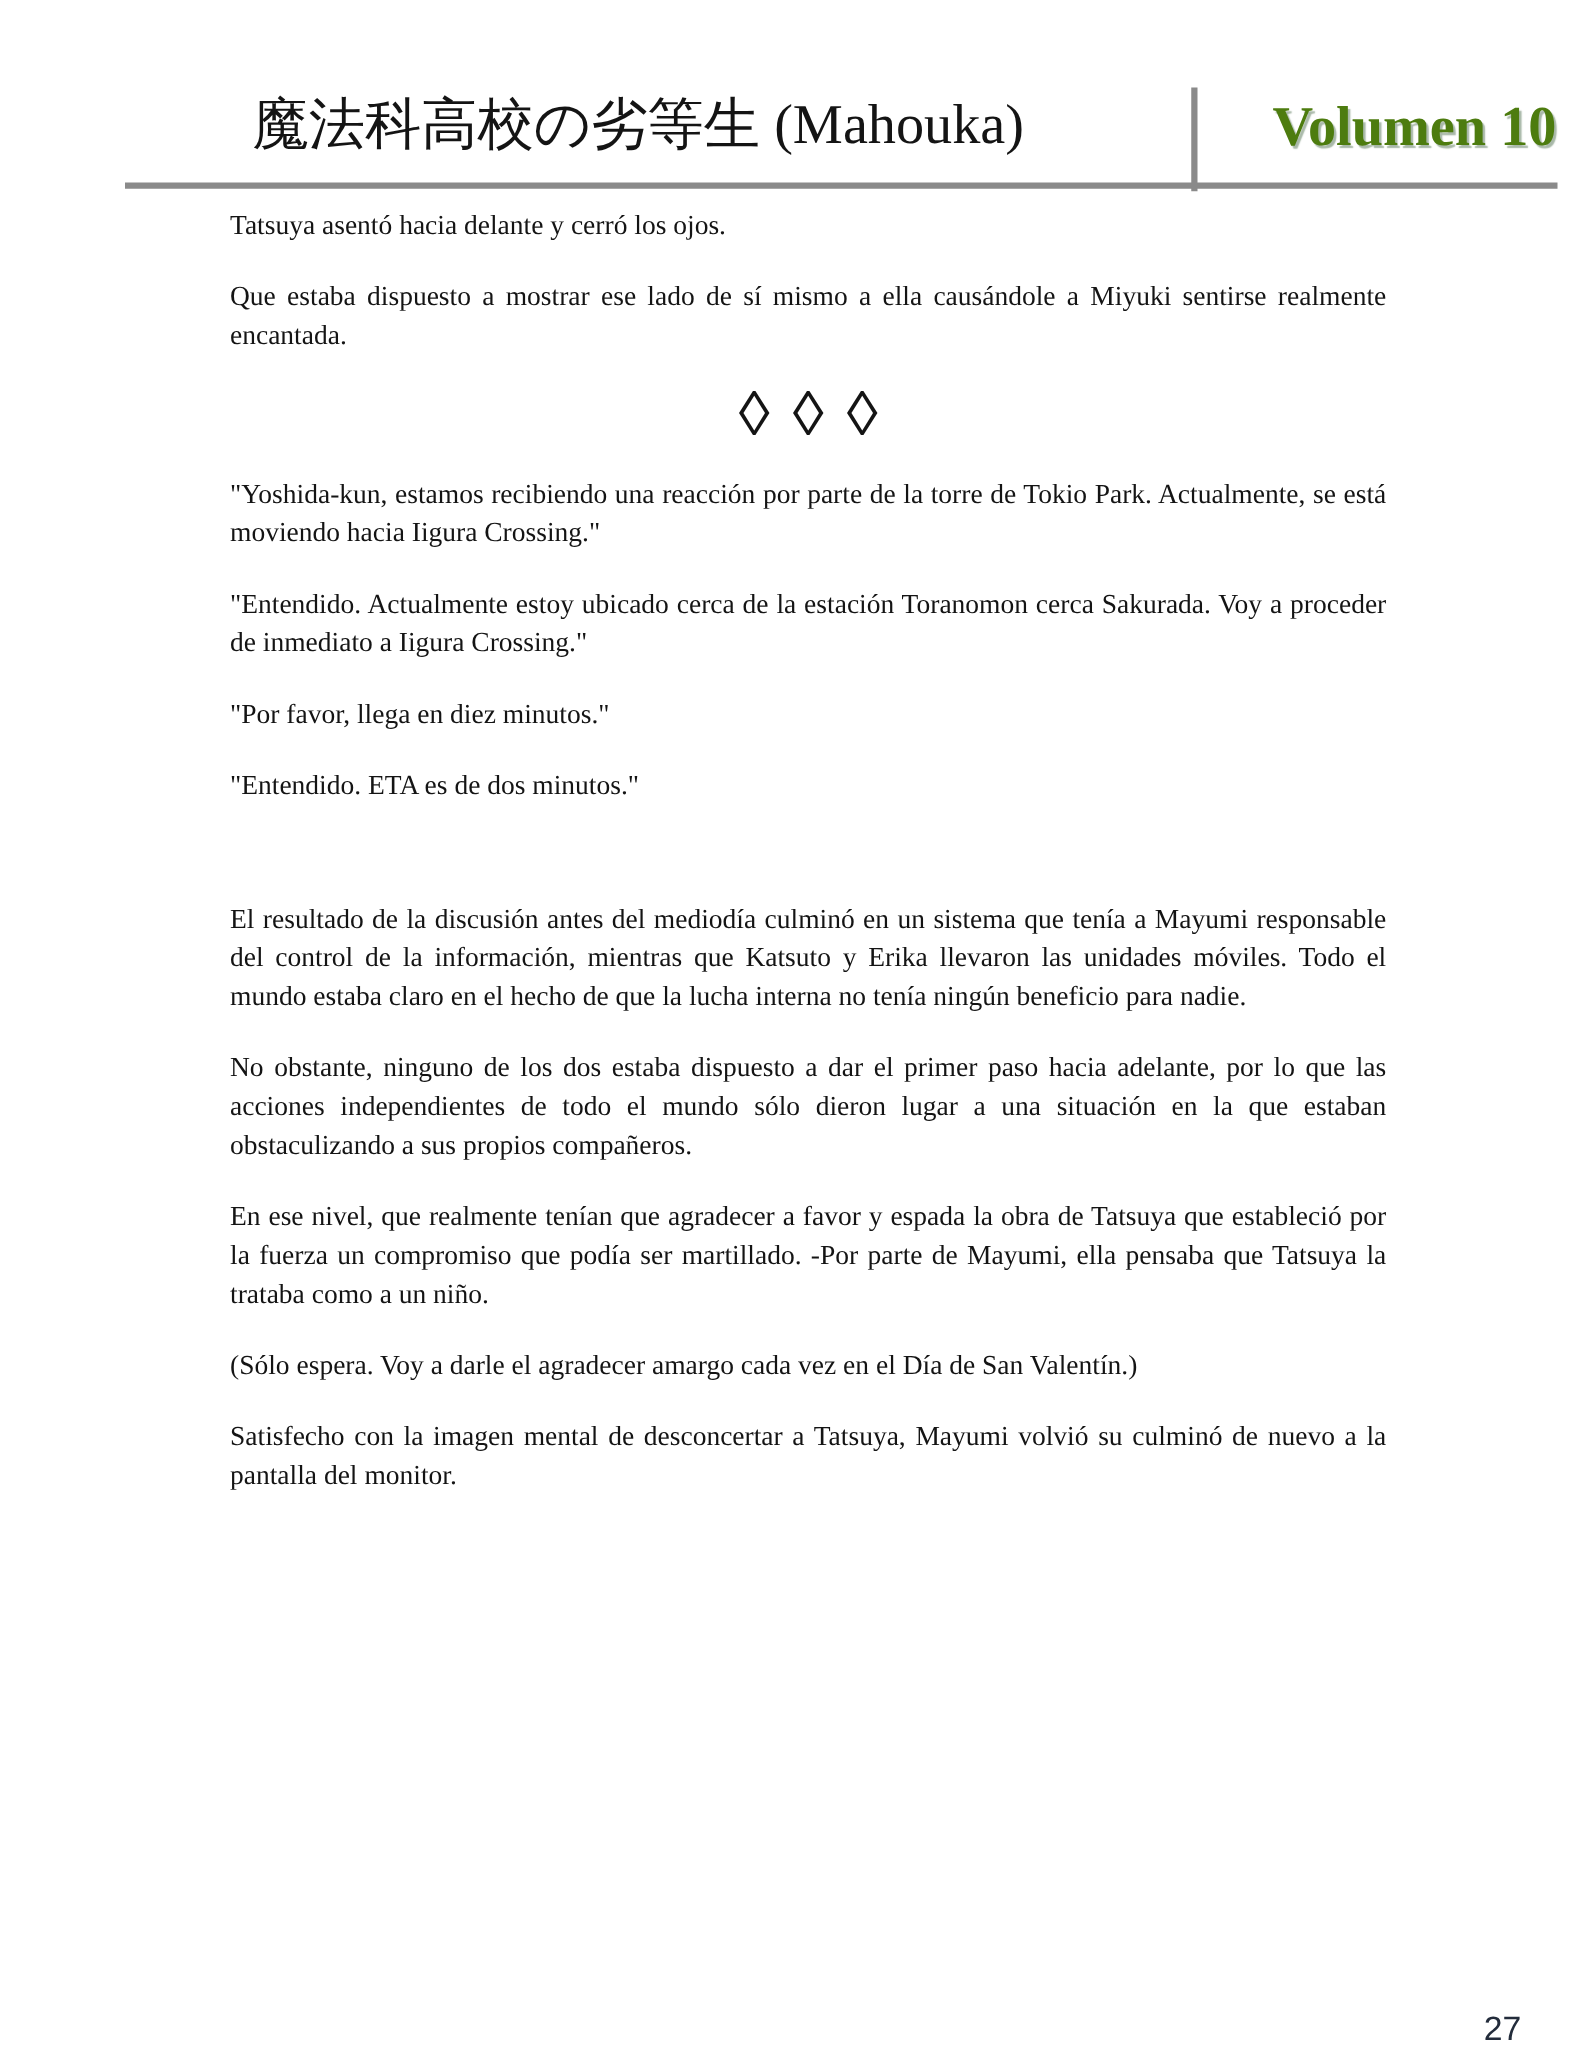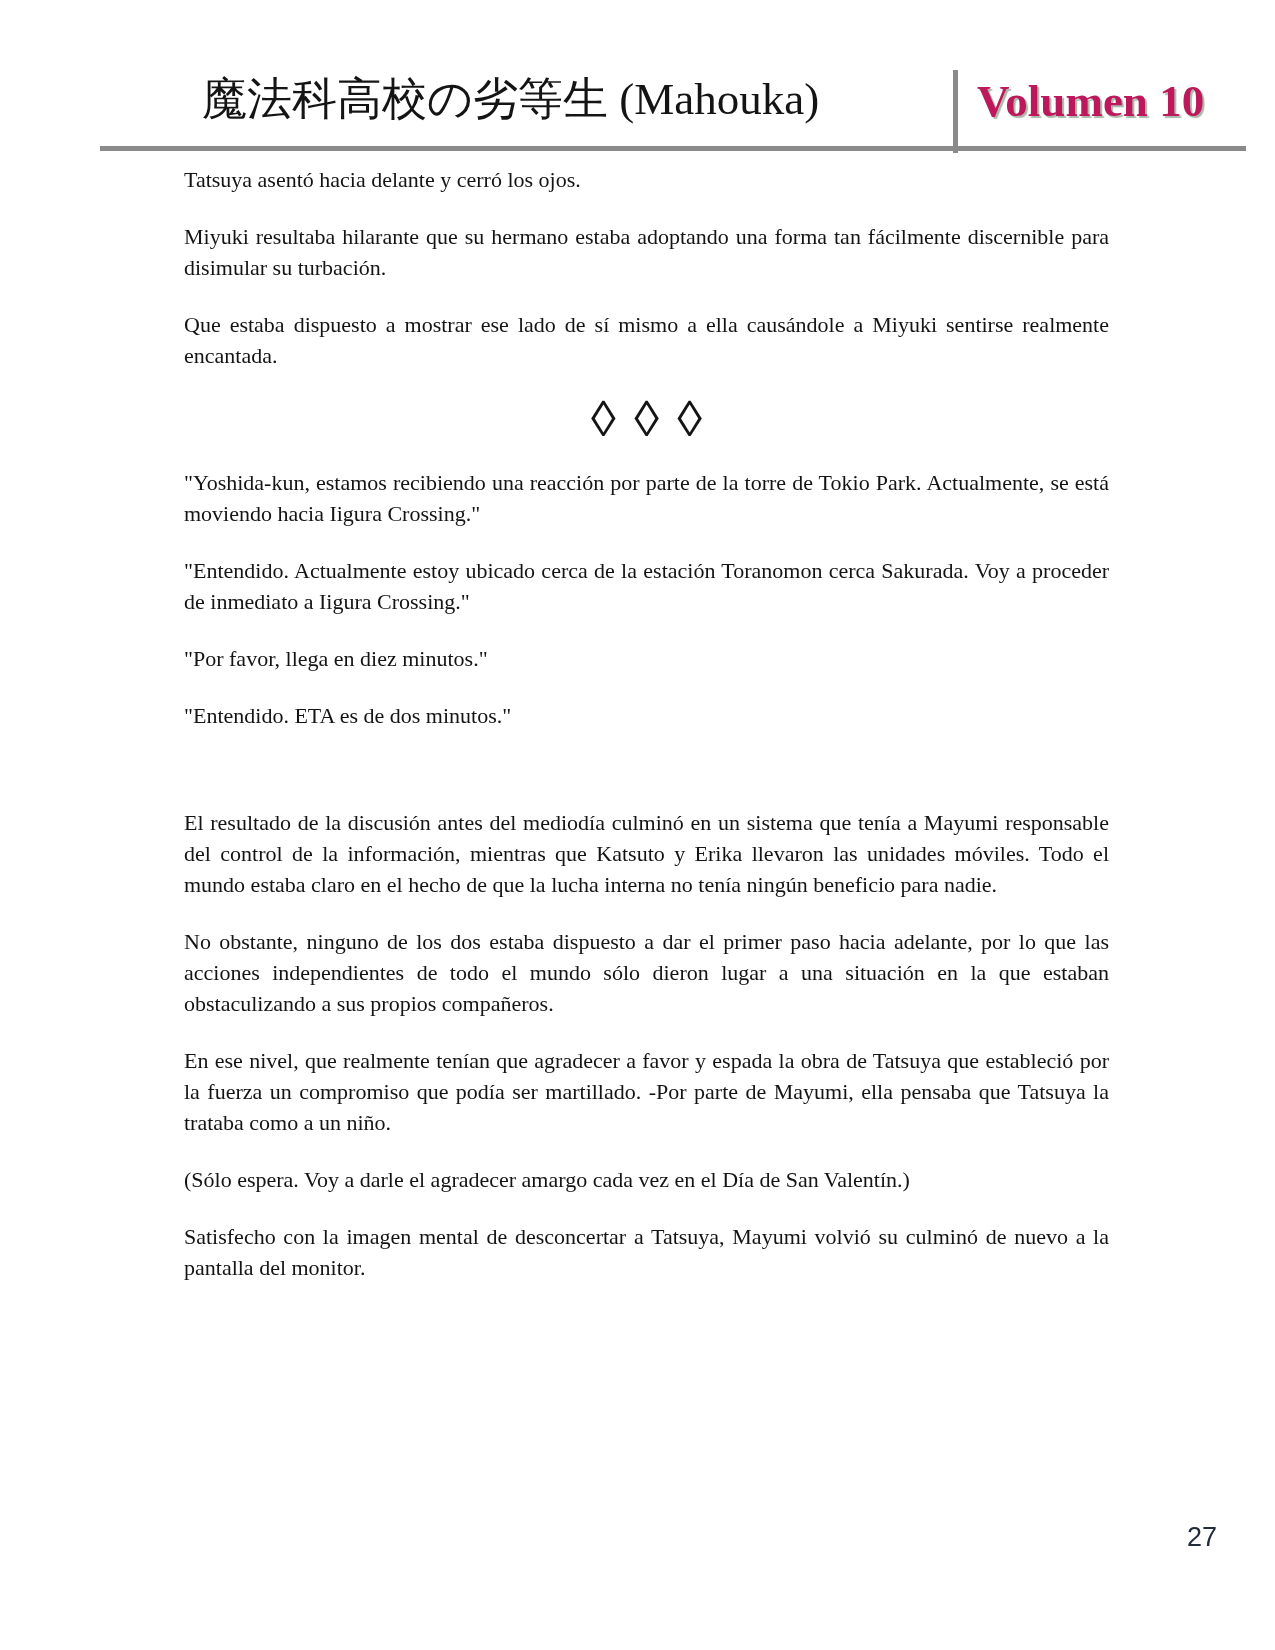--- a/index.html
+++ b/index.html
@@ -29,26 +29,26 @@
   .header-vbar {
     position: absolute;
     left: 941px;
     top: 70px;
     width: 5px;
     height: 83px;
     background: #8a8a8a;
   }
   .volume-label {
     position: absolute;
-    left: 965px;
+    left: 1006px;
     top: 72px;
     font-size: 45px;
     line-height: 58px;
     font-weight: bold;
-    color: #be185d;
+    color: #4d7c0f;
     text-shadow: 2px 2px 1px #a8b8a8;
     white-space: nowrap;
   }
   .header-rule {
     position: absolute;
     left: 88px;
     top: 146px;
     width: 1146px;
     height: 5px;
     background: #8a8a8a;
@@ -77,42 +77,41 @@
     color: #141414;
     word-spacing: 6px;
   }
   .scene-gap {
     height: 50px;
   }
   
   .page-number {
     position: absolute;
     right: 70px;
-    top: 1520px;
+    top: 1606px;
     font-size: 27px;
     line-height: 34px;
     color: #232c3b;
     font-family: "Liberation Sans", "DejaVu Sans", sans-serif;
   }
 </style>
 </head>
 <body>
 
 <div class="page">
 
   <header>
     <div class="title-jp">魔法科高校の劣等生 (Mahouka)</div>
     <div class="header-vbar"></div>
     <div class="volume-label">Volumen 10</div>
     <div class="header-rule"></div>
   </header>
 
   <main class="body-col">
     <p class="para">Tatsuya asentó hacia delante y cerró los ojos.</p>
-    <p class="para">Miyuki resultaba hilarante que su hermano estaba adoptando una forma tan fácilmente discernible para disimular su turbación.</p>
     <p class="para">Que estaba dispuesto a mostrar ese lado de sí mismo a ella causándole a Miyuki sentirse realmente encantada.</p>
     <p class="separator-row">◊ ◊ ◊</p>
     <p class="para">"Yoshida-kun, estamos recibiendo una reacción por parte de la torre de Tokio Park. Actualmente, se está moviendo hacia Iigura Crossing."</p>
     <p class="para">"Entendido. Actualmente estoy ubicado cerca de la estación Toranomon cerca Sakurada. Voy a proceder de inmediato a Iigura Crossing."</p>
     <p class="para">"Por favor, llega en diez minutos."</p>
     <p class="para">"Entendido. ETA es de dos minutos."</p>
     <div class="scene-gap"></div>
     <p class="para">El resultado de la discusión antes del mediodía culminó en un sistema que tenía a Mayumi responsable del control de la información, mientras que Katsuto y Erika llevaron las unidades móviles. Todo el mundo estaba claro en el hecho de que la lucha interna no tenía ningún beneficio para nadie.</p>
     <p class="para">No obstante, ninguno de los dos estaba dispuesto a dar el primer paso hacia adelante, por lo que las acciones independientes de todo el mundo sólo dieron lugar a una situación en la que estaban obstaculizando a sus propios compañeros.</p>
     <p class="para">En ese nivel, que realmente tenían que agradecer a favor y espada la obra de Tatsuya que estableció por la fuerza un compromiso que podía ser martillado. -Por parte de Mayumi, ella pensaba que Tatsuya la trataba como a un niño.</p>

